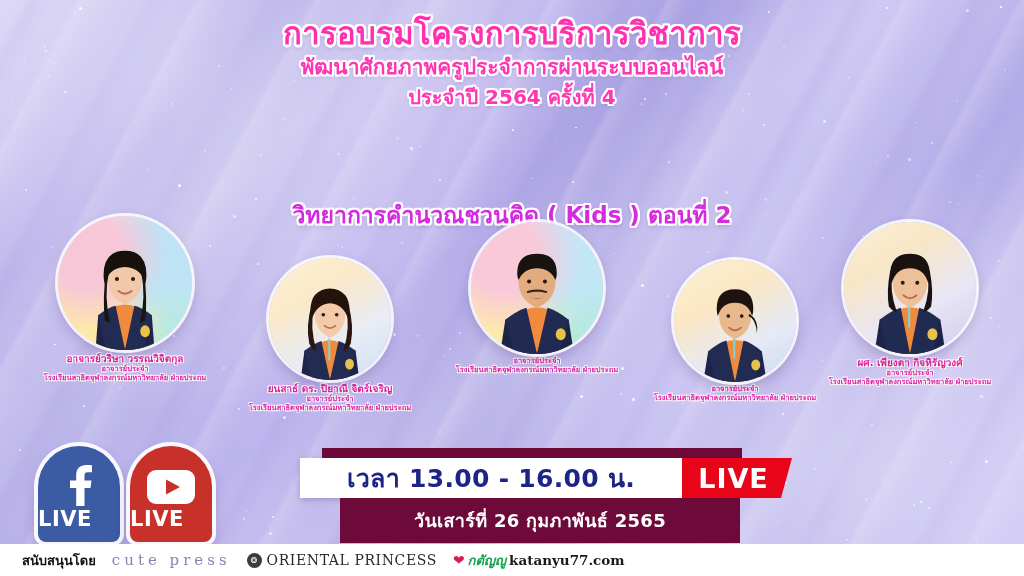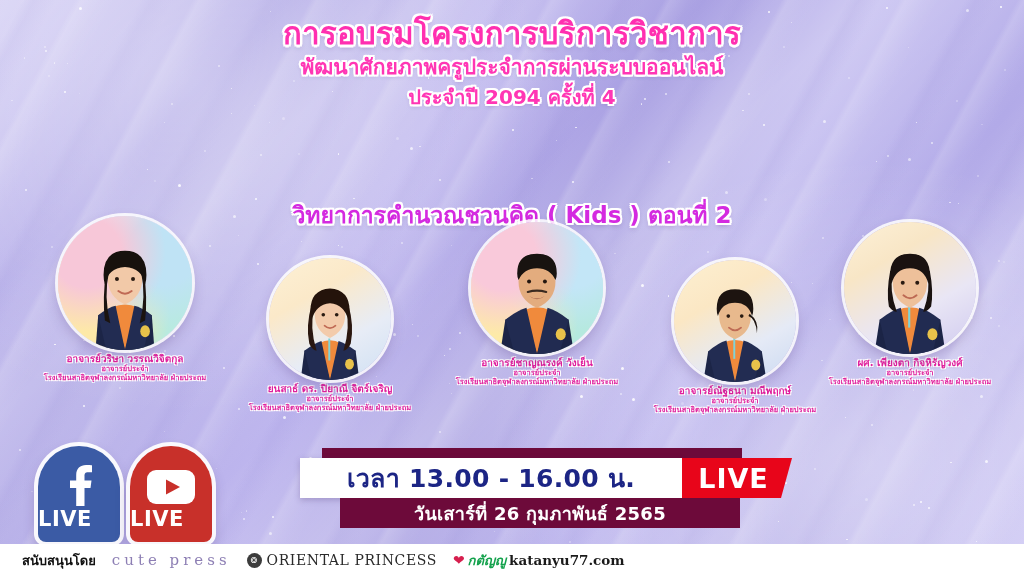--- a/index.html
+++ b/index.html
@@ -142,21 +142,21 @@
   }
   .tw-white span { font-size:25px; font-weight:bold; color:#1c2585; letter-spacing:.3px; }
   .tw-live {
     position:absolute; left:382px; top:10px; width:110px; height:40px;
     background:#e8051a; display:flex; align-items:center; justify-content:center;
     clip-path:polygon(0 0, 100% 0, 90% 100%, 0 100%);
     box-shadow:0 2px 6px rgba(60,30,90,.25);
   }
   .tw-live span { font-size:27px; font-weight:bold; color:#fff; letter-spacing:1px; margin-right:7px; }
   .tw-date {
-    position:absolute; left:40px; top:50px; width:400px; height:30px;
+    position:absolute; left:40px; top:50px; width:400px; height:45px;
     background:#6d0a3a; display:flex; align-items:center; justify-content:center;
   }
   .tw-date span { font-size:18px; font-weight:bold; color:#fff; letter-spacing:.3px; }
 
   
   .footer {
     position:absolute; left:0; bottom:0; width:1024px; height:32px;
     background:#fff; display:flex; align-items:center; padding-left:22px; gap:16px;
   }
   .f-lbl { font-size:13px; font-weight:bold; color:#111;text-align:right; }
@@ -418,21 +418,21 @@
       <i style="left:575.4px;top:126.5px;opacity:0.83;width:1.4px;height:1.4px"></i>
       <i style="left:620.5px;top:367.1px;opacity:0.92;width:3px;height:3px"></i>
       <i style="left:64.2px;top:91.1px;opacity:0.91;width:2px;height:2px"></i>
       <i style="left:259.8px;top:153.5px;opacity:0.58;width:2px;height:2px"></i>
       <i style="left:670.8px;top:58.6px;opacity:0.32;width:2px;height:2px"></i>
       <i style="left:31.4px;top:490.8px;opacity:0.30;width:1.4px;height:1.4px"></i>
     </div>
 
   <div class="head t-main">การอบรมโครงการบริการวิชาการ</div>
   <div class="head t-sub1">พัฒนาศักยภาพครูประจำการผ่านระบบออนไลน์</div>
-  <div class="head t-sub2">ประจำปี 2094 ครั้งที่ 4</div>
+  <div class="head t-sub2">ประจำปี 2564 ครั้งที่ 4</div>
   <div class="head t-course2">วิทยาการคำนวณชวนคิด ( Kids ) ตอนที่ 2</div>
 
   <div class="sp" style="left:10px; top:216px; width:230px;">
     <div class="ring" style="width:134px;height:134px;">
       <div class="bg" style="background:
           radial-gradient(circle at 22% 28%, #f7c7d8 0 24%, rgba(247,199,216,0) 55%),
           radial-gradient(circle at 78% 26%, #bfe3f5 0 24%, rgba(191,227,245,0) 55%),
           radial-gradient(circle at 20% 74%, #fde9a8 0 26%, rgba(253,233,168,0) 58%),
           radial-gradient(circle at 82% 76%, #b8eadf 0 26%, rgba(184,234,223,0) 58%),
           linear-gradient(160deg,#fdf2f6,#eef7fb);"></div>
@@ -500,21 +500,20 @@
         <ellipse cx="68" cy="85" rx="3.8" ry="4.6" fill="#e8c24a"></ellipse>
         <path d="M50 28 q-14 0 -14 17 q0 14 14 20 q14 -6 14 -20 q0 -17 -14 -17Z" fill="#e3ac7e"></path>
         <path d="M50 24 q-15 0 -15 15 q0 3 1 5 q4 -9 14 -9 q10 0 14 9 q1 -2 1 -5 q0 -15 -15 -15Z" fill="#181310"></path>
         <circle cx="44" cy="45" r="1.5" fill="#241710"></circle>
         <circle cx="56" cy="45" r="1.5" fill="#241710"></circle>
         <path d="M44 56 q6 4 12 0 q-6 5 -12 0Z" fill="#9a5a46"></path>
         <path d="M43 53 q7 -2 14 0" stroke="#3a2a20" stroke-width="1.6" fill="none" stroke-linecap="round"></path>
       </svg>
     </div>
     <div class="cap">
-      <div class="n">อาจารย์ชาญณรงค์ วังเย็น</div>
       <div class="r">อาจารย์ประจำ</div>
       <div class="o">โรงเรียนสาธิตจุฬาลงกรณ์มหาวิทยาลัย ฝ่ายประถม</div>
     </div>
   </div>
 
   <div class="sp" style="left:620px; top:260px; width:230px;">
     <div class="ring" style="width:122px;height:122px;">
       <div class="bg" style="background:linear-gradient(150deg,#fdf0d2 0%,#fbe7c4 34%,#e5eaf6 68%,#cad9f1 100%);"></div>
       <svg class="person" viewBox="0 0 100 100" preserveAspectRatio="xMidYMax meet">
         <path d="M24 100 L28 75 Q50 65 72 75 L76 100 Z" fill="#1c2547"></path>
@@ -525,21 +524,20 @@
         <ellipse cx="67" cy="86" rx="3.7" ry="4.5" fill="#e8c24a"></ellipse>
         <path d="M50 29 q-13 0 -13 16.5 q0 14 13 19.5 q13 -5.5 13 -19.5 q0 -16.5 -13 -16.5Z" fill="#e8b98d"></path>
         <path d="M50 24 q-15 0 -15 16 q0 4 1 6 q3 -11 14 -11 q11 0 14 11 q1 -2 1 -6 q0 -16 -15 -16Z" fill="#1d1410"></path>
         <path d="M62 44 q8 6 6 16 q-1 -12 -7 -14Z" fill="#1d1410"></path>
         <circle cx="44.5" cy="46" r="1.5" fill="#2a1b12"></circle>
         <circle cx="55.5" cy="46" r="1.5" fill="#2a1b12"></circle>
         <path d="M45 55.5 q5 4.5 10 0" stroke="#bd6a54" stroke-width="1.4" fill="none" stroke-linecap="round"></path>
       </svg>
     </div>
     <div class="cap">
-      <div class="n">อาจารย์ณัฐธนา มณีพฤกษ์</div>
       <div class="r">อาจารย์ประจำ</div>
       <div class="o">โรงเรียนสาธิตจุฬาลงกรณ์มหาวิทยาลัย ฝ่ายประถม</div>
     </div>
   </div>
 
   <div class="sp" style="left:795px; top:222px; width:230px;">
     <div class="ring" style="width:132px;height:132px;">
       <div class="bg" style="background:linear-gradient(150deg,#fdf1d8 0%,#f8e6c6 30%,#e9e6f5 64%,#cfc9ef 100%);"></div>
       <svg class="person" viewBox="0 0 100 100" preserveAspectRatio="xMidYMax meet">
         <path d="M23 100 L27 74 Q50 64 73 74 L77 100 Z" fill="#1b2446"></path>

